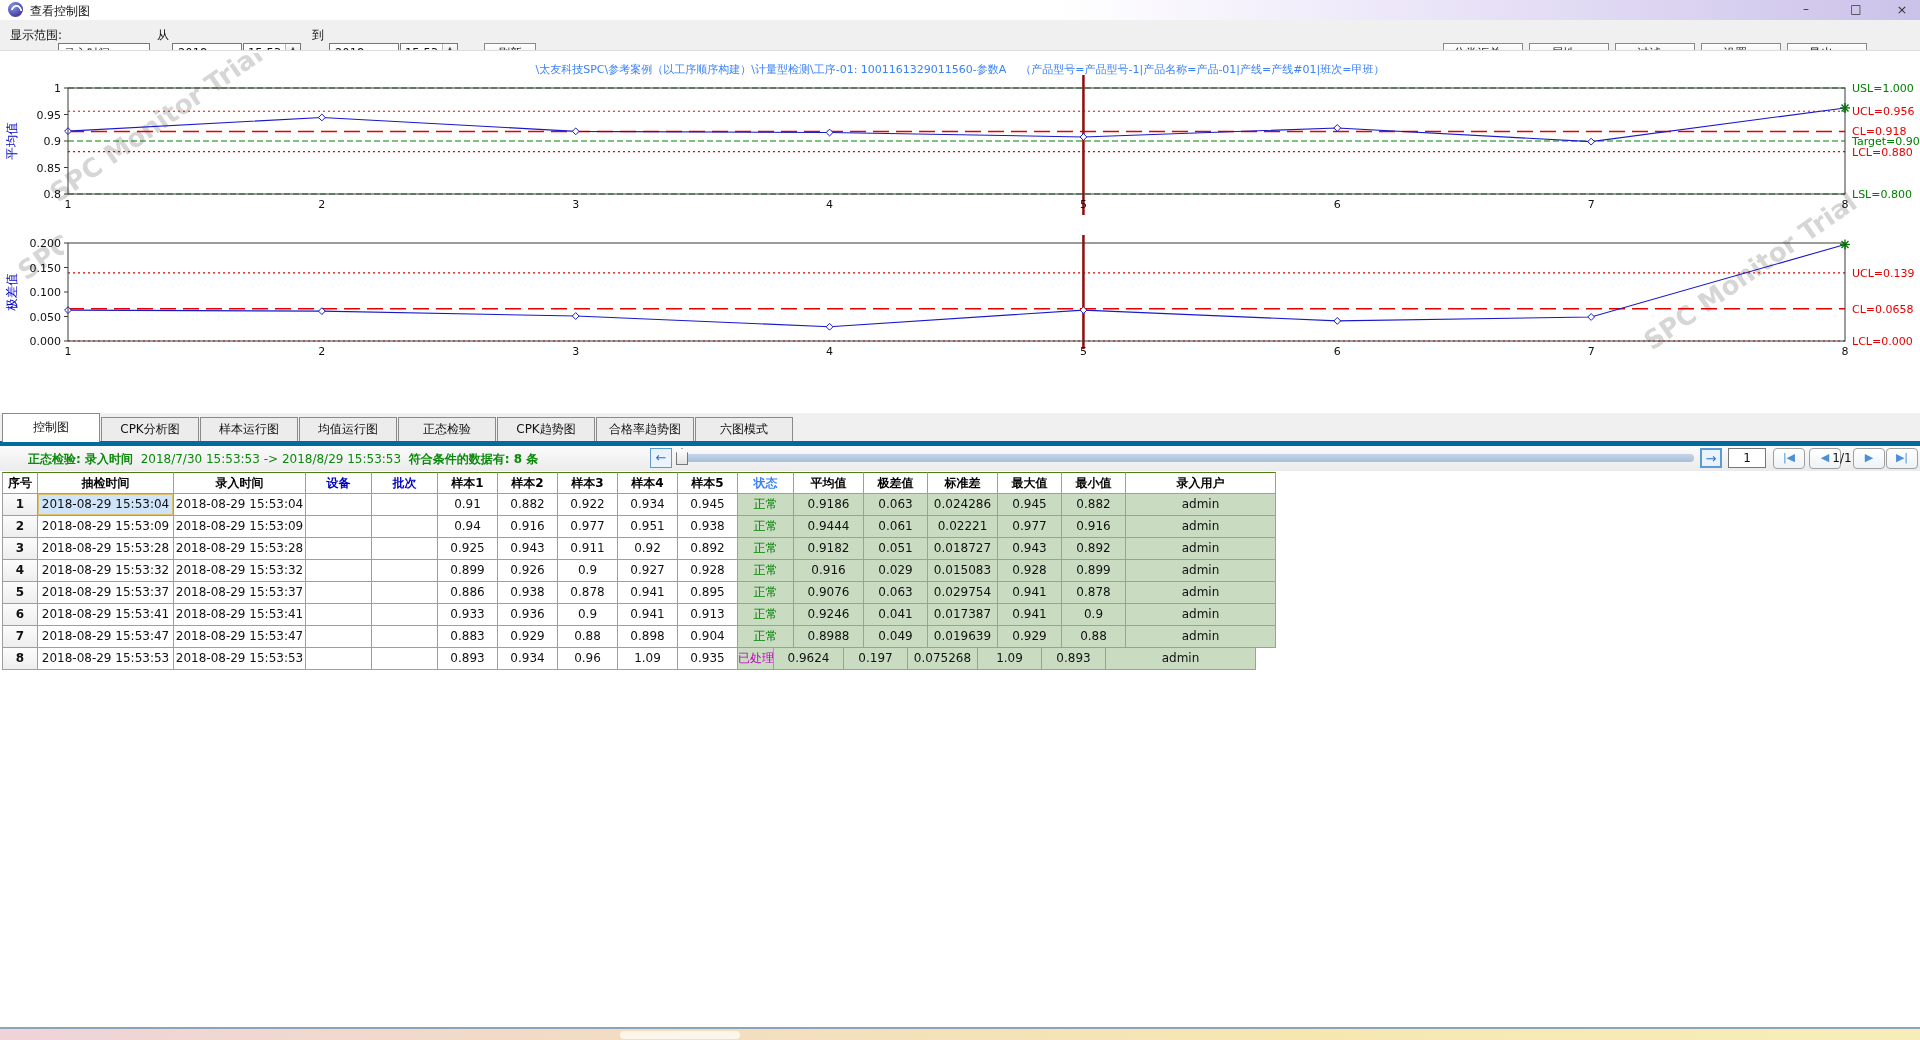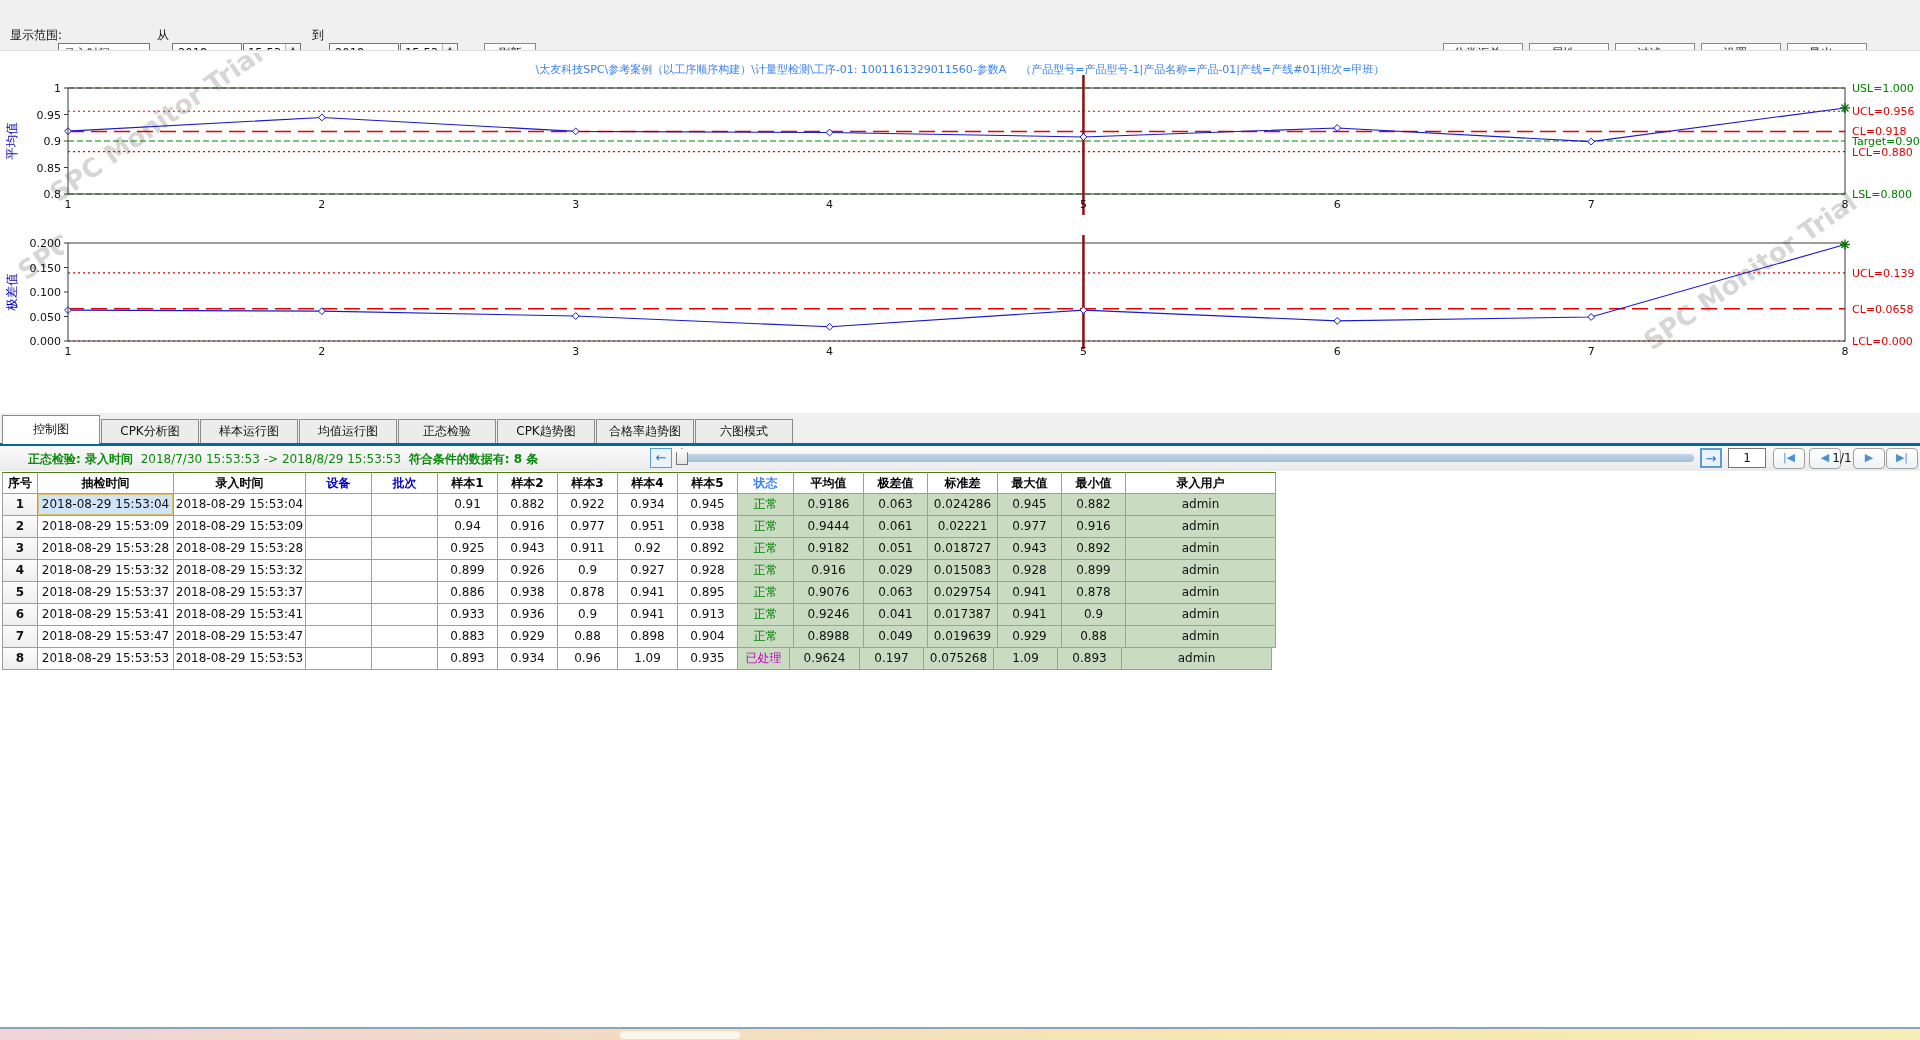--- a/index.html
+++ b/index.html
@@ -24,21 +24,21 @@
   .spin-btns{position:absolute;right:0;top:0;bottom:0;width:14px;border-left:1px solid #bbb;display:flex;flex-direction:column;}
   .spin-btns span{flex:1;font-size:5px;line-height:8px;text-align:center;color:#444;background:linear-gradient(#fdfdfd,#e9e9e9);}
   .btn{position:absolute;top:23px;height:22px;box-sizing:border-box;border:1px solid #8a8a8a;
        background:linear-gradient(#fefefe,#ededed);text-align:center;line-height:19px;font-size:12px;}
   
   .chart-panel{position:absolute;top:50px;left:0;right:0;height:362px;background:#fff;border-top:1px solid #dcdcdc;}
   .chart-title{position:absolute;top:11px;left:0;width:100%;text-align:center;color:#3b82f6;font-size:11px;white-space:pre;}
   .chart-panel svg{position:absolute;top:2px;left:0;}
   .stats{position:absolute;top:331px;left:0;width:100%;text-align:center;font-size:12px;color:#222;white-space:pre;}
   
-  .tabbar{position:absolute;top:413px;left:0;right:0;height:33px;background:#f0f0f0;border-bottom:3px solid #0369a1;
+  .tabbar{position:absolute;top:413px;left:0;right:0;height:33px;background:#f0f0f0;border-bottom:5px solid #0369a1;
           display:flex;align-items:flex-end;padding-left:2px;box-sizing:border-box;}
   .tab{box-sizing:border-box;width:98px;height:24px;line-height:22px;text-align:center;font-size:12px;
        border:1px solid #8a8a8a;border-bottom:none;background:#ececec;margin-right:1px;}
   .tab.active{height:29px;line-height:27px;background:#fff;margin-bottom:-1px;z-index:2;}
   
   .filterbar{position:absolute;top:446px;left:0;right:0;height:25px;background:linear-gradient(#fbfbfb,#ebebeb);}
   .finfo{position:absolute;left:28px;top:5px;color:#0a8a0a;white-space:pre;}
   .finfo b{font-weight:bold;}
   .shift-btn{position:absolute;top:2px;width:22px;height:20px;box-sizing:border-box;border:1px solid #5b9bd5;background:#eaf3fc;
              color:#2f6fd0;text-align:center;line-height:17px;font-size:13px;}
@@ -63,20 +63,29 @@
   
   .taskbar{position:absolute;bottom:0;left:0;right:0;height:11px;border-top:2px solid #8fa3b8;
     background:linear-gradient(to right,#eed4d9,#f2ddc2,#f6e7b1,#f8edb8);}
   .task-pill{position:absolute;left:620px;top:2px;width:120px;height:8px;border-radius:4px;background:#fdf8ee;opacity:.9;}
 </style>
 </head>
 <body>
 
 <div class="screen">
 
+  <div class="titlebar">
+    <div class="app-icon">
+        <span></span>
+      </div>
+    <div class="win-title">查看控制图</div>
+    <div class="win-btn" style="left:1790px;">–</div>
+    <div class="win-btn" style="left:1840px;">□</div>
+    <div class="win-btn" style="left:1886px;font-size:13px;">×</div>
+  </div>
 
   <div class="toolbar" id="toolbar">
     <span class="tb-label" style="left:10px;">显示范围:</span>
     <div class="combo" style="left:58px;width:92px;">
       <span>录入时间</span><span class="chev"></span>
     </div>
     <span class="tb-label" style="left:157px;">从</span>
     <div class="combo" style="left:172px;width:70px;padding-right:13px;">
       <span>2018-07-30</span><span class="chev"></span>
     </div>
@@ -402,21 +411,21 @@
           <div class="cell rowhead" style="width: 36px;">8</div>
           <div class="cell" style="width: 136px;">2018-08-29 15:53:53</div>
           <div class="cell" style="width: 132px;">2018-08-29 15:53:53</div>
           <div class="cell" style="width: 66px;"></div>
           <div class="cell" style="width: 66px;"></div>
           <div class="cell" style="width: 60px;">0.893</div>
           <div class="cell" style="width: 60px;">0.934</div>
           <div class="cell" style="width: 60px;">0.96</div>
           <div class="cell" style="width: 60px;">1.09</div>
           <div class="cell" style="width: 60px;">0.935</div>
-          <div class="cell green" style="width: 52px; color: rgb(196, 0, 196);">已处理</div>
+          <div class="cell green" style="width: 36px; color: rgb(196, 0, 196);">已处理</div>
           <div class="cell green" style="width: 70px;">0.9624</div>
           <div class="cell green" style="width: 64px;">0.197</div>
           <div class="cell green" style="width: 70px;">0.075268</div>
           <div class="cell green" style="width: 64px;">1.09</div>
           <div class="cell green" style="width: 64px;">0.893</div>
           <div class="cell green" style="width: 150px;">admin</div>
         </div>
       </div>
   </div>
 

